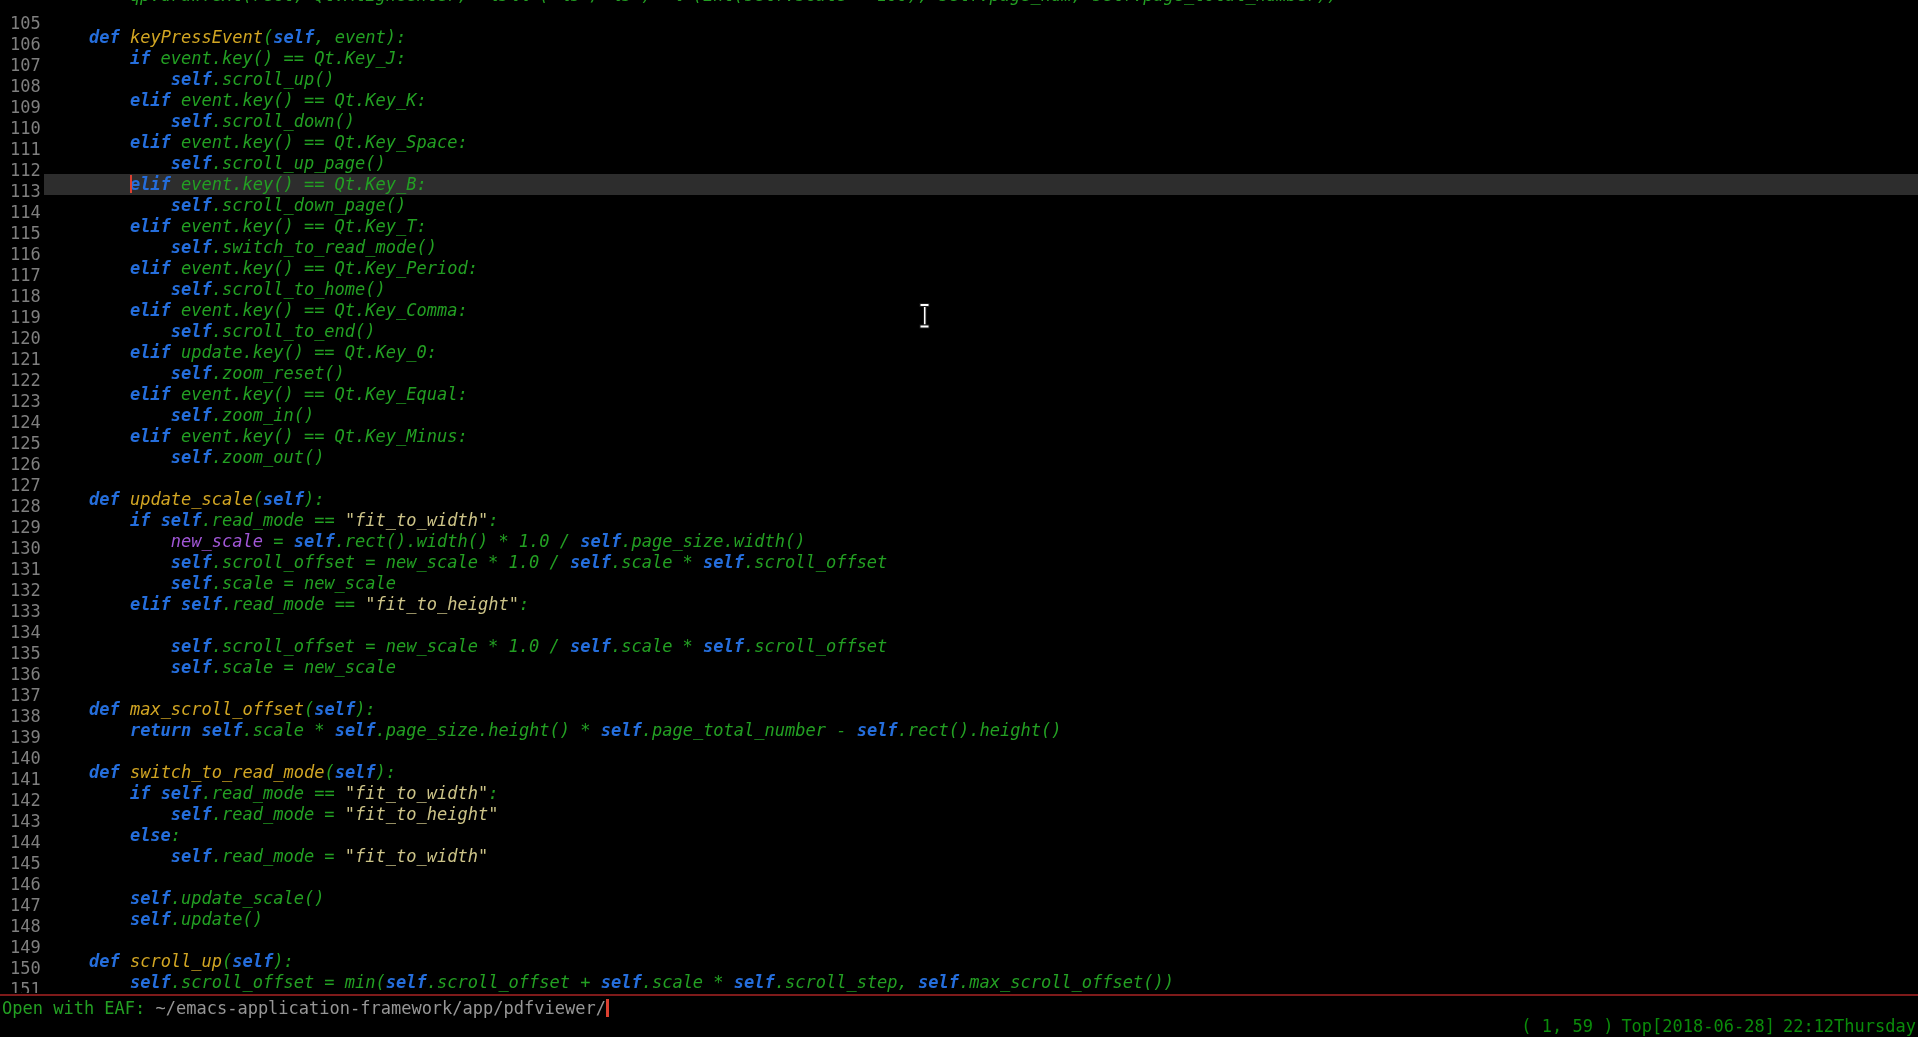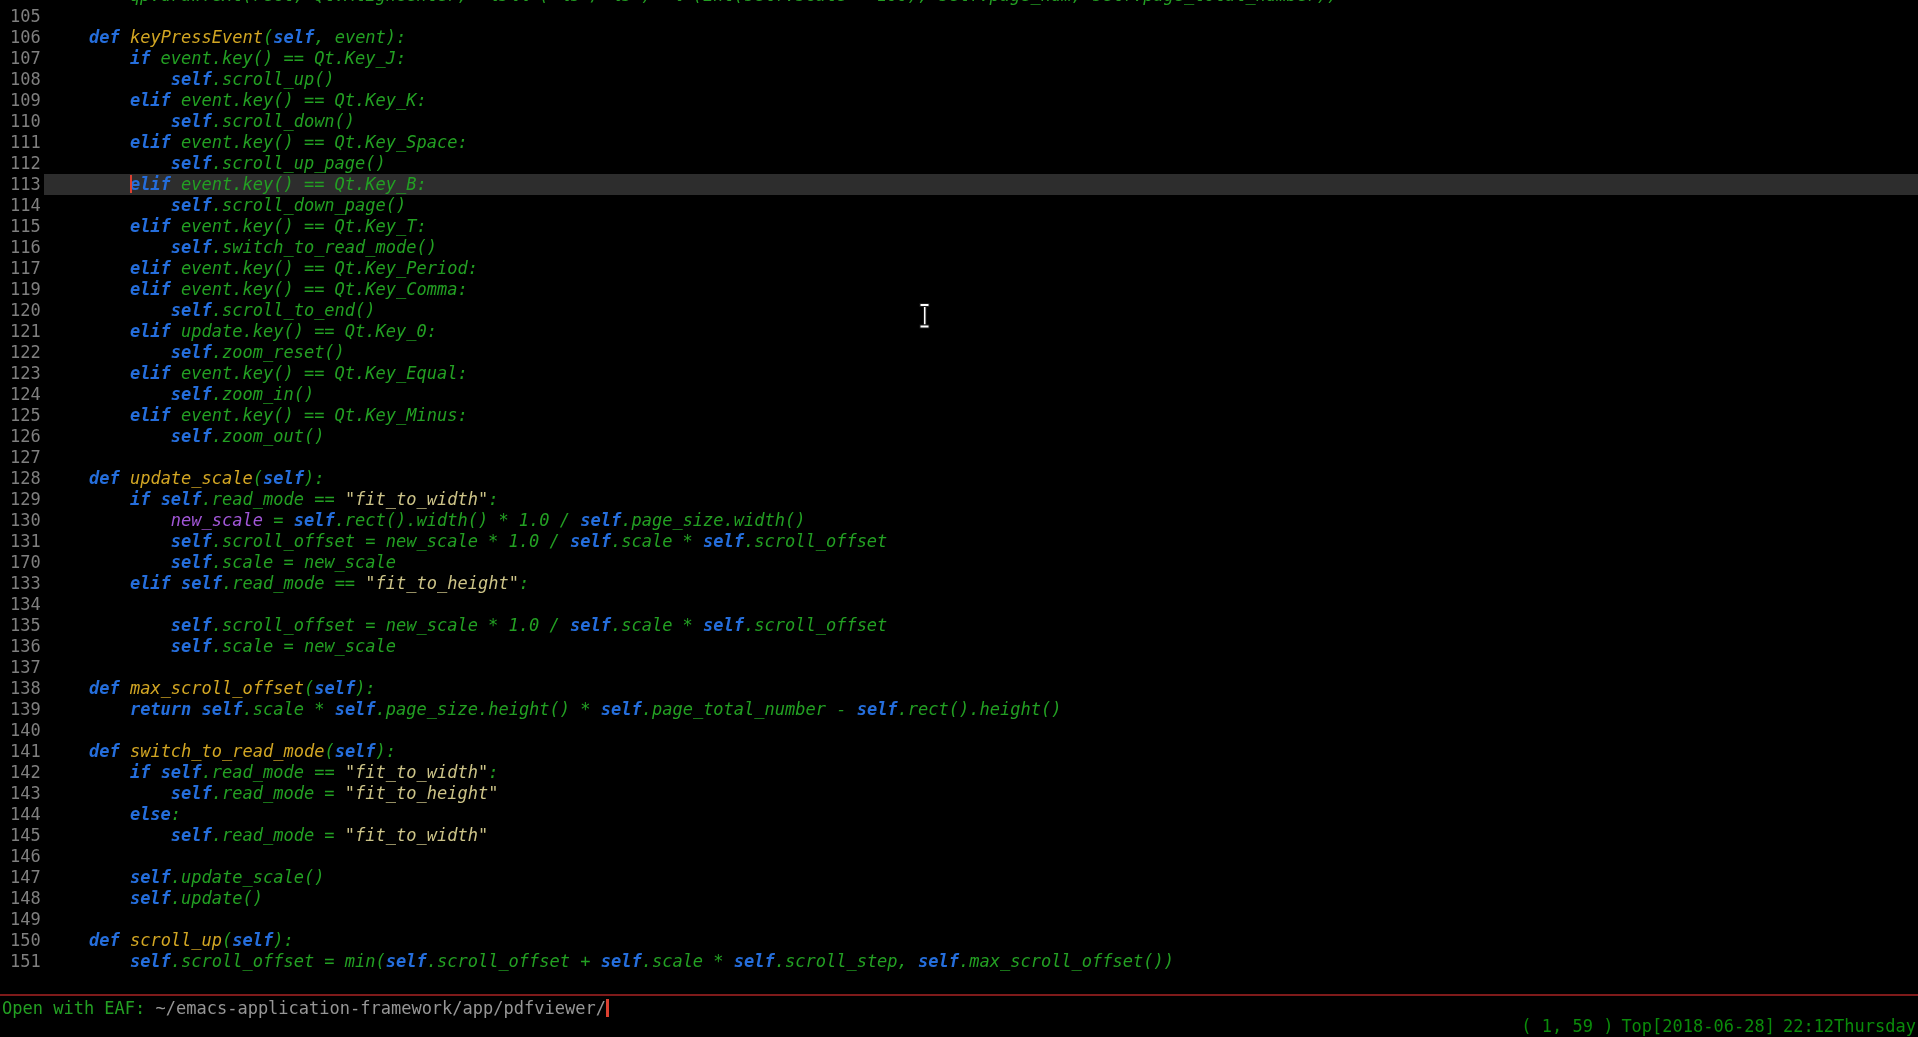--- a/index.html
+++ b/index.html
@@ -3,21 +3,21 @@
 <meta charset="utf-8">
 <style>
   html,body{margin:0;padding:0;background:#000;}
   .screen{position:relative;width:1918px;height:1037px;background:var(--bg);overflow:hidden;
           font-family:"DejaVu Sans Mono",monospace;font-size:17px;}
   .buffer{position:absolute;top:0;left:0;right:0;height:993px;overflow:hidden;cursor:text;}
   .cliprow{height:6px;overflow:hidden;}
   .cliprow .row{margin-top:-15px;}
   .row{position:relative;height:21px;line-height:21px;white-space:pre;}
   .row.current::before{content:"";position:absolute;left:44px;right:0;top:0;bottom:0;background:var(--hl);}
-  .row .ln{position:absolute;left:10px;top:0;color:var(--ln);}
+  .row .ln{position:absolute;left:10px;top:7px;color:var(--ln);}
   .row .code{position:absolute;left:48px;top:0;font-style:italic;}
   .kw{color:var(--kw);font-weight:bold;}
   .fn{color:var(--fn);}
   .str{color:var(--str);}
   .var{color:var(--varc);}
   .txt{color:var(--fg);}
   .caret{display:inline-block;width:2px;height:18px;margin-right:-2px;vertical-align:middle;
          background:var(--caret);position:relative;top:-1px;}
   .sep{position:absolute;top:994px;left:0;width:100%;height:2px;background:var(--sep);}
   .minibuffer{position:absolute;top:998px;left:2px;height:21px;line-height:21px;white-space:pre;cursor:text;}
@@ -45,34 +45,35 @@
       <div class="row"><span class="ln">108</span><span class="code"><span class="txt">            </span><span class="kw">self</span><span class="txt">.scroll_up()</span></span></div>
       <div class="row"><span class="ln">109</span><span class="code"><span class="txt">        </span><span class="kw">elif</span><span class="txt"> event.key() == Qt.Key_K:</span></span></div>
       <div class="row"><span class="ln">110</span><span class="code"><span class="txt">            </span><span class="kw">self</span><span class="txt">.scroll_down()</span></span></div>
       <div class="row"><span class="ln">111</span><span class="code"><span class="txt">        </span><span class="kw">elif</span><span class="txt"> event.key() == Qt.Key_Space:</span></span></div>
       <div class="row"><span class="ln">112</span><span class="code"><span class="txt">            </span><span class="kw">self</span><span class="txt">.scroll_up_page()</span></span></div>
       <div class="row current"><span class="ln">113</span><span class="code"><span class="txt">        </span><span class="caret"></span><span class="kw">elif</span><span class="txt"> event.key() == Qt.Key_B:</span></span></div>
       <div class="row"><span class="ln">114</span><span class="code"><span class="txt">            </span><span class="kw">self</span><span class="txt">.scroll_down_page()</span></span></div>
       <div class="row"><span class="ln">115</span><span class="code"><span class="txt">        </span><span class="kw">elif</span><span class="txt"> event.key() == Qt.Key_T:</span></span></div>
       <div class="row"><span class="ln">116</span><span class="code"><span class="txt">            </span><span class="kw">self</span><span class="txt">.switch_to_read_mode()</span></span></div>
       <div class="row"><span class="ln">117</span><span class="code"><span class="txt">        </span><span class="kw">elif</span><span class="txt"> event.key() == Qt.Key_Period:</span></span></div>
+      <div class="row"><span class="ln">118</span><span class="code"><span class="txt">            </span><span class="kw">self</span><span class="txt">.scroll_to_home()</span></span></div>
       <div class="row"><span class="ln">119</span><span class="code"><span class="txt">        </span><span class="kw">elif</span><span class="txt"> event.key() == Qt.Key_Comma:</span></span></div>
       <div class="row"><span class="ln">120</span><span class="code"><span class="txt">            </span><span class="kw">self</span><span class="txt">.scroll_to_end()</span></span></div>
       <div class="row"><span class="ln">121</span><span class="code"><span class="txt">        </span><span class="kw">elif</span><span class="txt"> update.key() == Qt.Key_0:</span></span></div>
       <div class="row"><span class="ln">122</span><span class="code"><span class="txt">            </span><span class="kw">self</span><span class="txt">.zoom_reset()</span></span></div>
       <div class="row"><span class="ln">123</span><span class="code"><span class="txt">        </span><span class="kw">elif</span><span class="txt"> event.key() == Qt.Key_Equal:</span></span></div>
       <div class="row"><span class="ln">124</span><span class="code"><span class="txt">            </span><span class="kw">self</span><span class="txt">.zoom_in()</span></span></div>
       <div class="row"><span class="ln">125</span><span class="code"><span class="txt">        </span><span class="kw">elif</span><span class="txt"> event.key() == Qt.Key_Minus:</span></span></div>
       <div class="row"><span class="ln">126</span><span class="code"><span class="txt">            </span><span class="kw">self</span><span class="txt">.zoom_out()</span></span></div>
       <div class="row"><span class="ln">127</span><span class="code"></span></div>
       <div class="row"><span class="ln">128</span><span class="code"><span class="txt">    </span><span class="kw">def</span><span class="txt"> </span><span class="fn">update_scale</span><span class="txt">(</span><span class="kw">self</span><span class="txt">):</span></span></div>
       <div class="row"><span class="ln">129</span><span class="code"><span class="txt">        </span><span class="kw">if</span><span class="txt"> </span><span class="kw">self</span><span class="txt">.read_mode == </span><span class="str">"fit_to_width"</span><span class="txt">:</span></span></div>
       <div class="row"><span class="ln">130</span><span class="code"><span class="txt">            </span><span class="var">new_scale</span><span class="txt"> = </span><span class="kw">self</span><span class="txt">.rect().width() * 1.0 / </span><span class="kw">self</span><span class="txt">.page_size.width()</span></span></div>
       <div class="row"><span class="ln">131</span><span class="code"><span class="txt">            </span><span class="kw">self</span><span class="txt">.scroll_offset = new_scale * 1.0 / </span><span class="kw">self</span><span class="txt">.scale * </span><span class="kw">self</span><span class="txt">.scroll_offset</span></span></div>
-      <div class="row"><span class="ln">170</span><span class="code"><span class="txt">            </span><span class="kw">self</span><span class="txt">.scale = new_scale</span></span></div>
+      <div class="row"><span class="ln">132</span><span class="code"><span class="txt">            </span><span class="kw">self</span><span class="txt">.scale = new_scale</span></span></div>
       <div class="row"><span class="ln">133</span><span class="code"><span class="txt">        </span><span class="kw">elif</span><span class="txt"> </span><span class="kw">self</span><span class="txt">.read_mode == </span><span class="str">"fit_to_height"</span><span class="txt">:</span></span></div>
       <div class="row"><span class="ln">134</span></div>
       <div class="row"><span class="ln">135</span><span class="code"><span class="txt">            </span><span class="kw">self</span><span class="txt">.scroll_offset = new_scale * 1.0 / </span><span class="kw">self</span><span class="txt">.scale * </span><span class="kw">self</span><span class="txt">.scroll_offset</span></span></div>
       <div class="row"><span class="ln">136</span><span class="code"><span class="txt">            </span><span class="kw">self</span><span class="txt">.scale = new_scale</span></span></div>
       <div class="row"><span class="ln">137</span><span class="code"></span></div>
       <div class="row"><span class="ln">138</span><span class="code"><span class="txt">    </span><span class="kw">def</span><span class="txt"> </span><span class="fn">max_scroll_offset</span><span class="txt">(</span><span class="kw">self</span><span class="txt">):</span></span></div>
       <div class="row"><span class="ln">139</span><span class="code"><span class="txt">        </span><span class="kw">return</span><span class="txt"> </span><span class="kw">self</span><span class="txt">.scale * </span><span class="kw">self</span><span class="txt">.page_size.height() * </span><span class="kw">self</span><span class="txt">.page_total_number - </span><span class="kw">self</span><span class="txt">.rect().height()</span></span></div>
       <div class="row"><span class="ln">140</span><span class="code"></span></div>
       <div class="row"><span class="ln">141</span><span class="code"><span class="txt">    </span><span class="kw">def</span><span class="txt"> </span><span class="fn">switch_to_read_mode</span><span class="txt">(</span><span class="kw">self</span><span class="txt">):</span></span></div>
       <div class="row"><span class="ln">142</span><span class="code"><span class="txt">        </span><span class="kw">if</span><span class="txt"> </span><span class="kw">self</span><span class="txt">.read_mode == </span><span class="str">"fit_to_width"</span><span class="txt">:</span></span></div>

